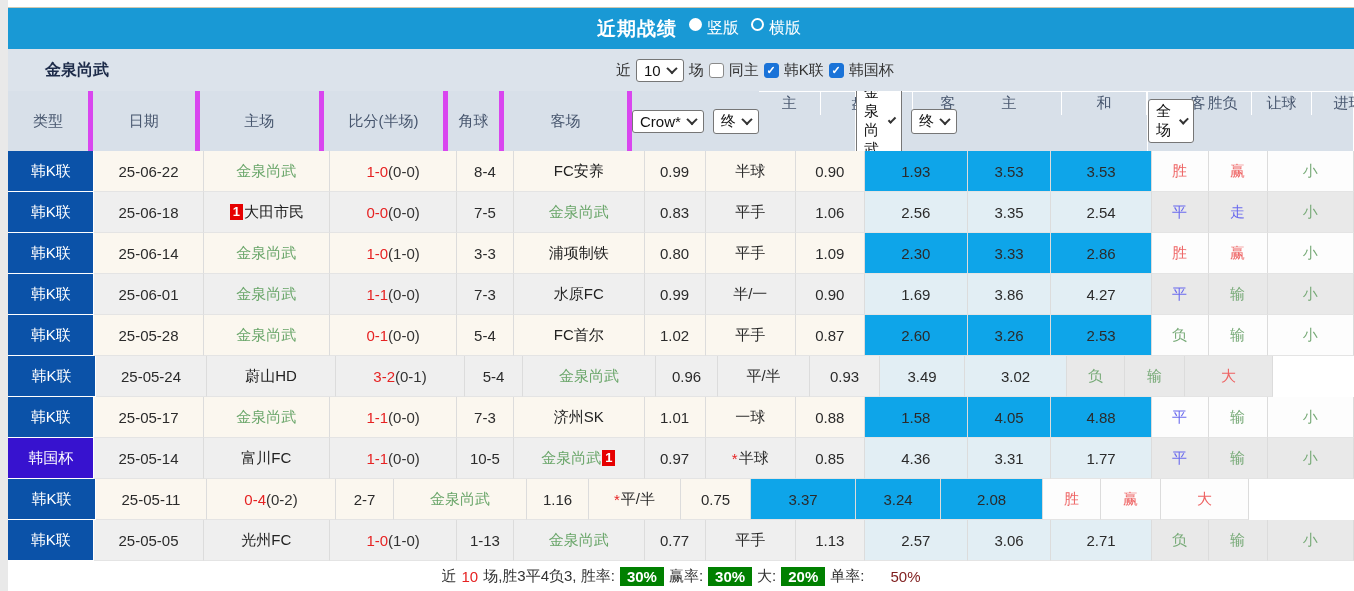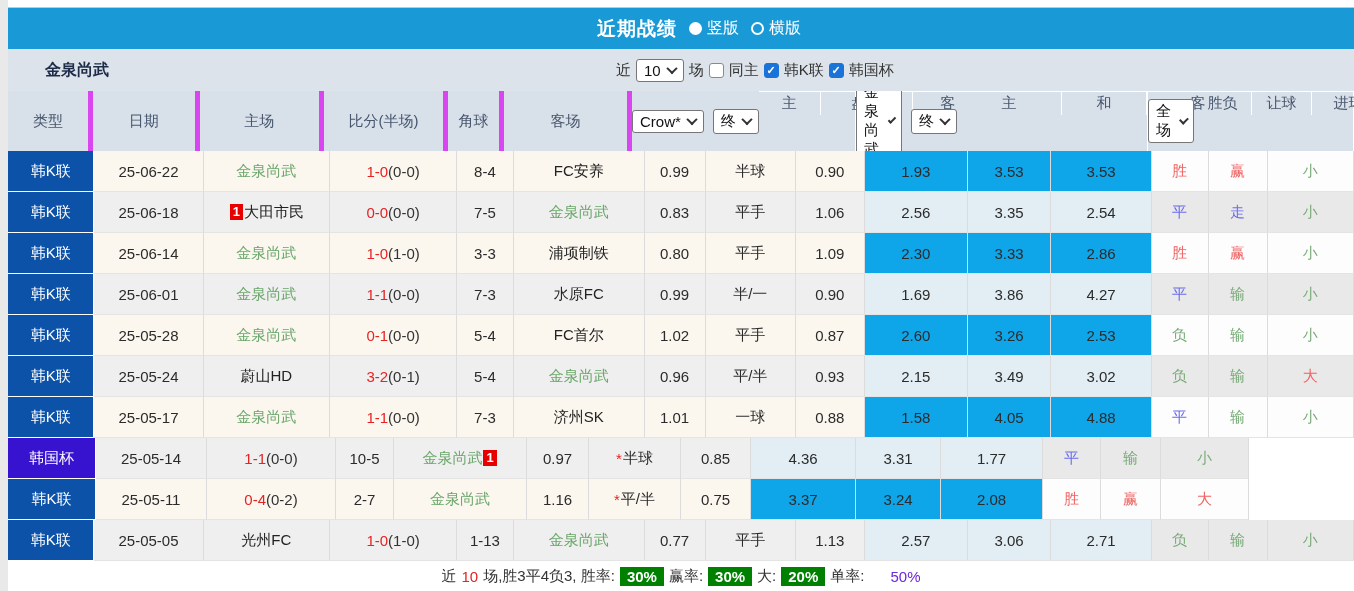--- a/index.html
+++ b/index.html
@@ -5,21 +5,21 @@
   * { margin:0; padding:0; box-sizing:border-box; }
   body { font-family:"Liberation Sans", sans-serif; background:#fff; }
   .page { position:relative; width:1354px; height:591px; background:#fff; overflow:hidden; }
   .gutter { position:absolute; left:0; top:0; width:8px; height:591px; background:#e9e9e9; }
   .content { margin-left:8px; width:1346px; }
   .topstrip { height:8px; background:#fff; border-bottom:1px solid #cfc8b0; }
 
   
   .titlebar { height:41px; background:#1999d5; display:flex; align-items:center; justify-content:center; gap:12px;padding-left:36px; }
   .title { color:#fff; font-weight:bold; font-size:19px; letter-spacing:1px; }
-  .radio-item { display:flex; align-items:center; gap:5px; color:#fff; font-size:16px; cursor:pointer; }
+  .radio-item { display:flex; align-items:flex-start; gap:5px; color:#fff; font-size:16px; cursor:pointer; }
   .radio { width:13px; height:13px; border:2px solid #fff; border-radius:50%; display:inline-block; }
   .radio.sel { background:#fff; }
 
   
   .subheader { height:42px; background:#dce3eb; position:relative; display:flex; align-items:center; }
   .team-title { margin-left:37px; font-weight:bold; font-size:16px; color:#1e2c4a; }
   .filters { position:absolute; left:608px; top:0; height:42px; display:flex; align-items:center; gap:5px; font-size:15px; color:#333; }
   .mini-select { display:inline-flex; align-items:center; gap:7px; background:#fff; border:1px solid #767676; border-radius:3px; padding:2px 7px; font-size:15px; color:#111; cursor:pointer; }
   .chev { width:8px; height:8px; border-right:2px solid #333; border-bottom:2px solid #333; transform:rotate(45deg) translate(-1px,-1px); display:inline-block; }
   .cb { width:15px; height:15px; border:1px solid #8a8a8a; border-radius:3px; background:#fff; display:inline-flex; align-items:center; justify-content:center; cursor:pointer; }
@@ -58,21 +58,21 @@
   .ft { color:#e62222; }
   .ht { color:#333; }
   .badge1 { background:#e60000; color:#fff; font-size:13px; font-weight:bold; padding:0 3px; line-height:16px; margin:0 1px; }
   .star { color:#e62222; margin-right:1px; }
   .t-red { color:#ee6363; } .t-blue { color:#6b6bee; } .t-green { color:#77aa77; }
 
   
   .footer { height:30px; display:flex; align-items:center; justify-content:center; gap:5px; font-size:15px; color:#333; background:#fff; }
   .rate-badge { background:#008000; color:#fff; font-weight:bold; padding:1px 7px; }
   .red-num { color:#e62222; }
-  .blue-num { color:#6d28d9;margin-left:21px; }
+  .blue-num { color:#7f1d1d;margin-left:21px; }
 </style>
 </head>
 <body>
 
 <div class="page">
   <div class="gutter"></div>
   <div class="content">
     <div class="topstrip"></div>
 
     <div class="titlebar">
@@ -308,21 +308,20 @@
           </div>
           <div class="cell c-corner">5-4</div>
           <div class="cell c-away">
             <span class="team green">金泉尚武</span>
           </div>
           <div class="cell c-oh">0.96</div>
           <div class="cell c-hcp">
             <span>平/半</span>
           </div>
           <div class="cell c-oa">0.93</div>
-          <div class="cell avg c-ah">2.15</div>
           <div class="cell avg c-ad">3.49</div>
           <div class="cell avg c-aa">3.02</div>
           <div class="cell tail c-res t-green">负</div>
           <div class="cell tail c-let t-green">输</div>
           <div class="cell tail c-goal t-red">大</div>
         </div>
         <div class="row odd">
           <div class="cell type c-type">韩K联</div>
           <div class="cell c-date">25-05-17</div>
           <div class="cell c-home">
@@ -344,20 +343,23 @@
           <div class="cell avg c-ah">1.58</div>
           <div class="cell avg c-ad">4.05</div>
           <div class="cell avg c-aa">4.88</div>
           <div class="cell tail c-res t-blue">平</div>
           <div class="cell tail c-let t-green">输</div>
           <div class="cell tail c-goal t-green">小</div>
         </div>
         <div class="row even">
           <div class="cell type c-type cup">韩国杯</div>
           <div class="cell c-date">25-05-14</div>
+          <div class="cell c-home">
+            <span class="team">富川FC</span>
+          </div>
           <div class="cell c-score">
             <span class="ft">1-1</span>
             <span class="ht">(0-0)</span>
           </div>
           <div class="cell c-corner">10-5</div>
           <div class="cell c-away">
             <span class="team green">金泉尚武</span>
             <span class="badge1">1</span>
           </div>
           <div class="cell c-oh">0.97</div>

